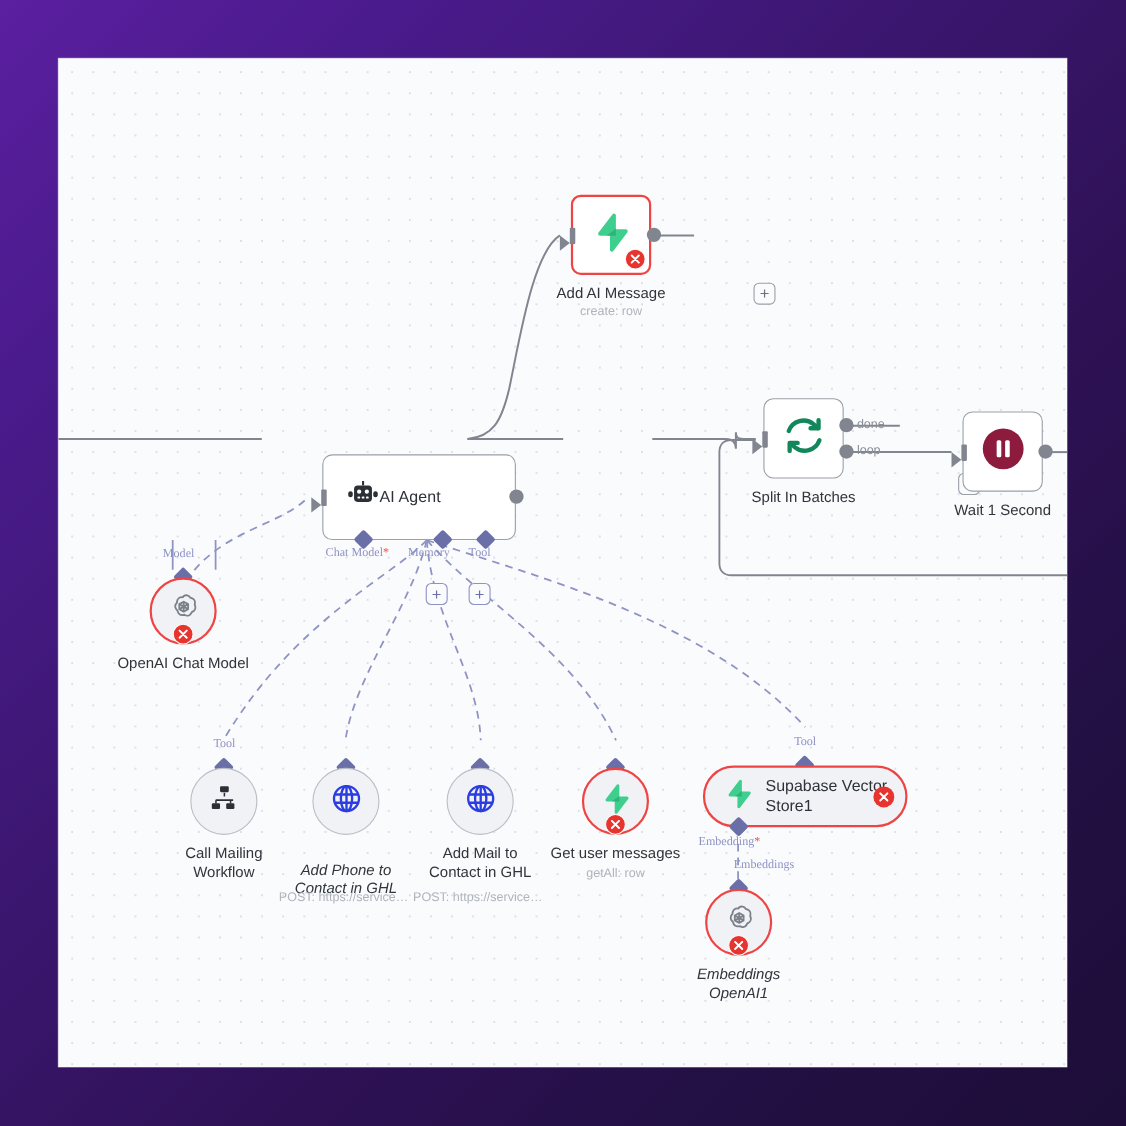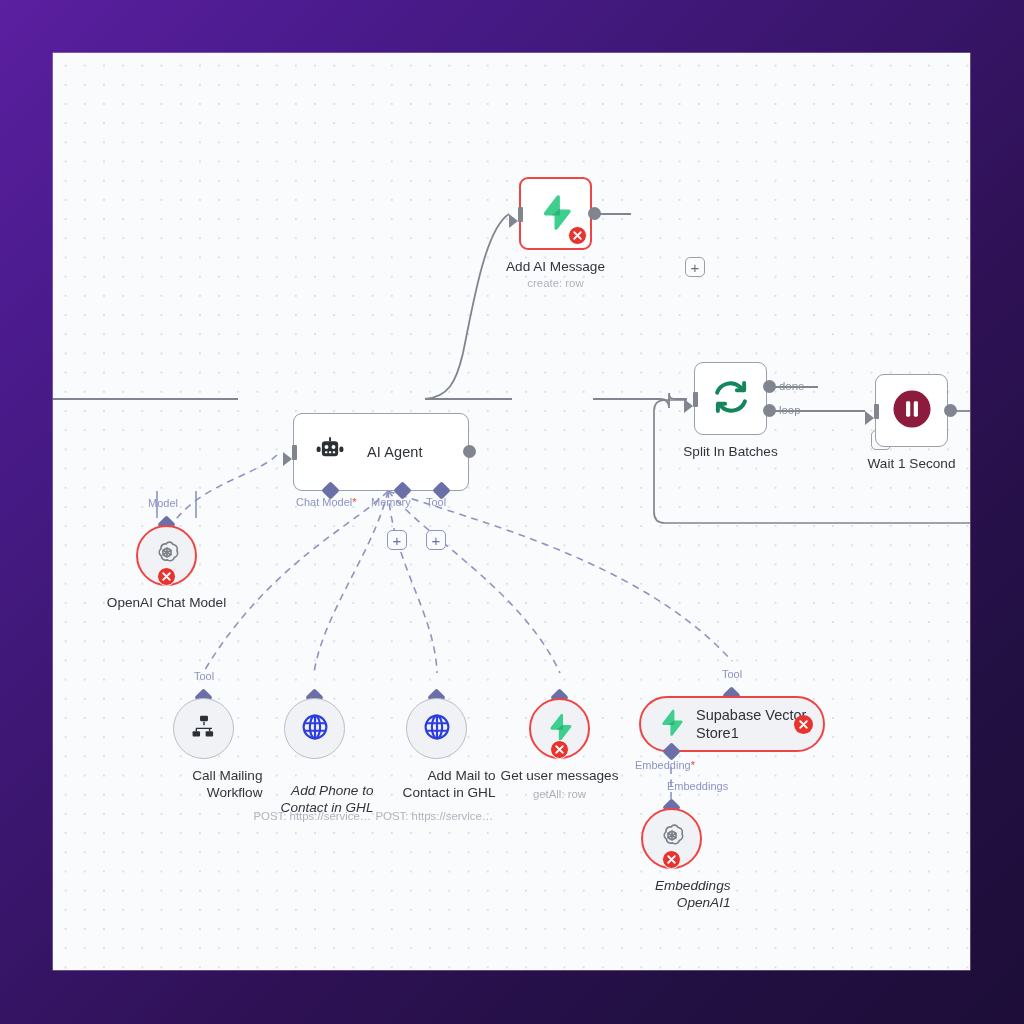--- a/index.html
+++ b/index.html
@@ -29,21 +29,21 @@
   .sq {
     width: 73px; height: 73px; border-radius: 9px;
     background: #fff; border: 1.6px solid #9a9fa8;
     display: flex; align-items: center; justify-content: center;
   }
   .sq.err { border-color: #ef4444; border-width: 2px; }
 
   .wide {
     width: 176px; height: 78px; border-radius: 9px;
     background: #fff; border: 1.6px solid #9a9fa8;
-    display: flex; align-items: center; gap: 22px; padding-left: 21px;
+    display: flex; align-items: center; gap: 0; padding-left: 21px;
   }
   .wide .ttl { font-size: 14.5px; color: #2d3238; letter-spacing: .1px; }
 
   .circ {
     width: 61px; height: 61px; border-radius: 50%;
     background: #f1f2f6; border: 1.6px solid #b9bec8;
     display: flex; align-items: center; justify-content: center;
     position: relative;
   }
   .circ.err { border-color: #ef4444; border-width: 2px; }
@@ -51,21 +51,21 @@
   .pill {
     width: 186px; height: 56px; border-radius: 28px;
     background: #f1f2f6; border: 2px solid #ef4444;
     display: flex; align-items: center; gap: 11px; padding: 0 16px 0 17px;
     position: relative;
   }
   .pill .ptxt { font-size: 14.5px; color: #2d3238; line-height: 1.25; }
 
   
   .cap {
-    position: absolute; text-align: right; left: 50%; transform: translateX(-50%);
+    position: absolute; text-align: center; left: 50%; transform: translateX(-50%);
     white-space: nowrap; font-size: 13.6px; color: #30353c; font-weight: 400;
     line-height: 1.22;
   }
   .cap.w2 { white-space: normal; width: 118px; }
   .sub {
     position: absolute; text-align: center; left: 50%; transform: translateX(-50%);
     white-space: nowrap; font-size: 11.4px; color: #aeb3bd;
   }
   .sub.clip { width: 122px; overflow: hidden; text-overflow: ellipsis; }
 
@@ -84,21 +84,21 @@
     transform: rotate(45deg); border-radius: 2px;
   }
   .plusbtn {
     position: absolute; width: 20px; height: 20px; border-radius: 5px;
     background: #fafbfc; border: 1.4px solid #8e93c4;
     display: flex; align-items: center; justify-content: center;
     font-size: 15px; color: #6b6fa8; line-height: 1;
   }
   .plusbtn.grey { border-color: #9a9fa8; color: #6b7078; }
 
-  .plabel { position: absolute; font-size: 11px; color: #8e93c4; white-space: nowrap; }
+  .plabel { position: absolute; font-size: 11px; color: #8e93c4; white-space: nowrap; font-family: Liberation Serif, serif; }
   .plabel .req { color: #ef4444; }
   .olabel { position: absolute; font-size: 11.4px; color: #8a9099; white-space: nowrap; }
 
   .badge {
     position: absolute; width: 19px; height: 19px; border-radius: 50%;
     background: #e8342f; display: flex; align-items: center; justify-content: center;
     color: #fff; font-size: 12px; font-weight: 700; line-height: 1;
     border: 1.5px solid #fafbfc;
   }
   .badge svg { width: 9px; height: 9px; }

